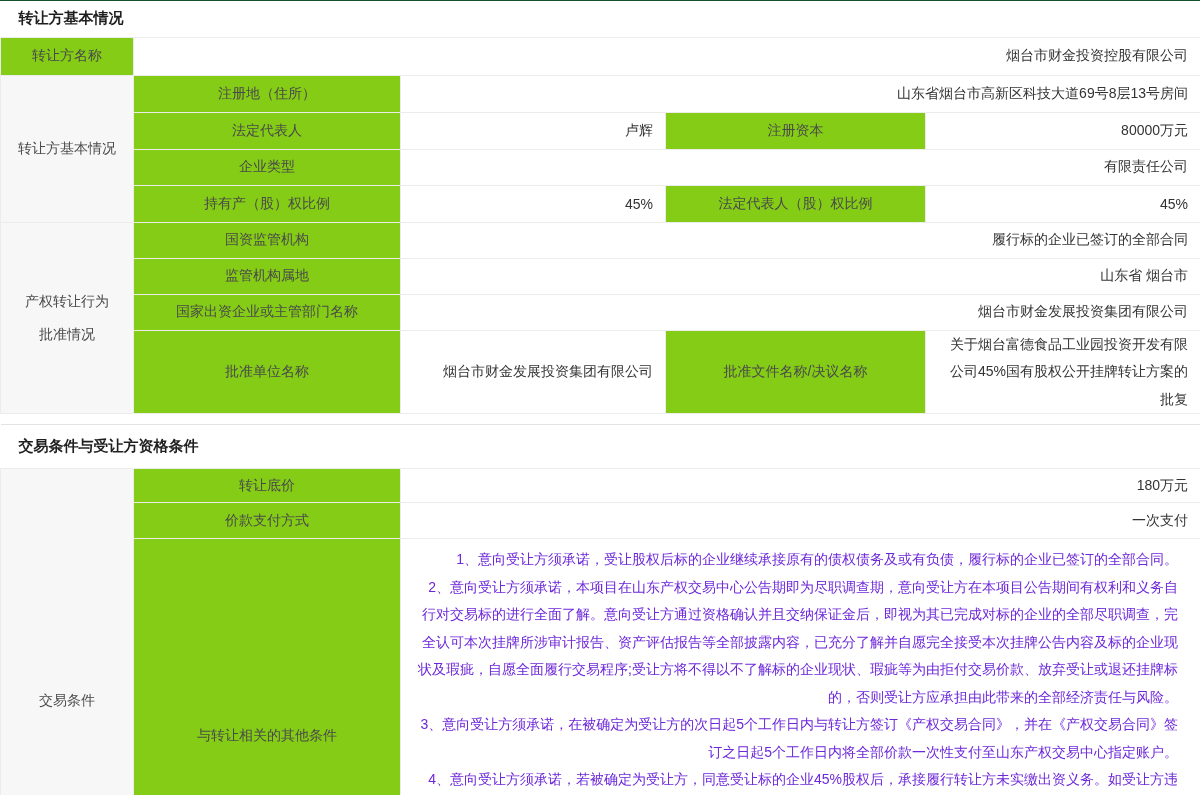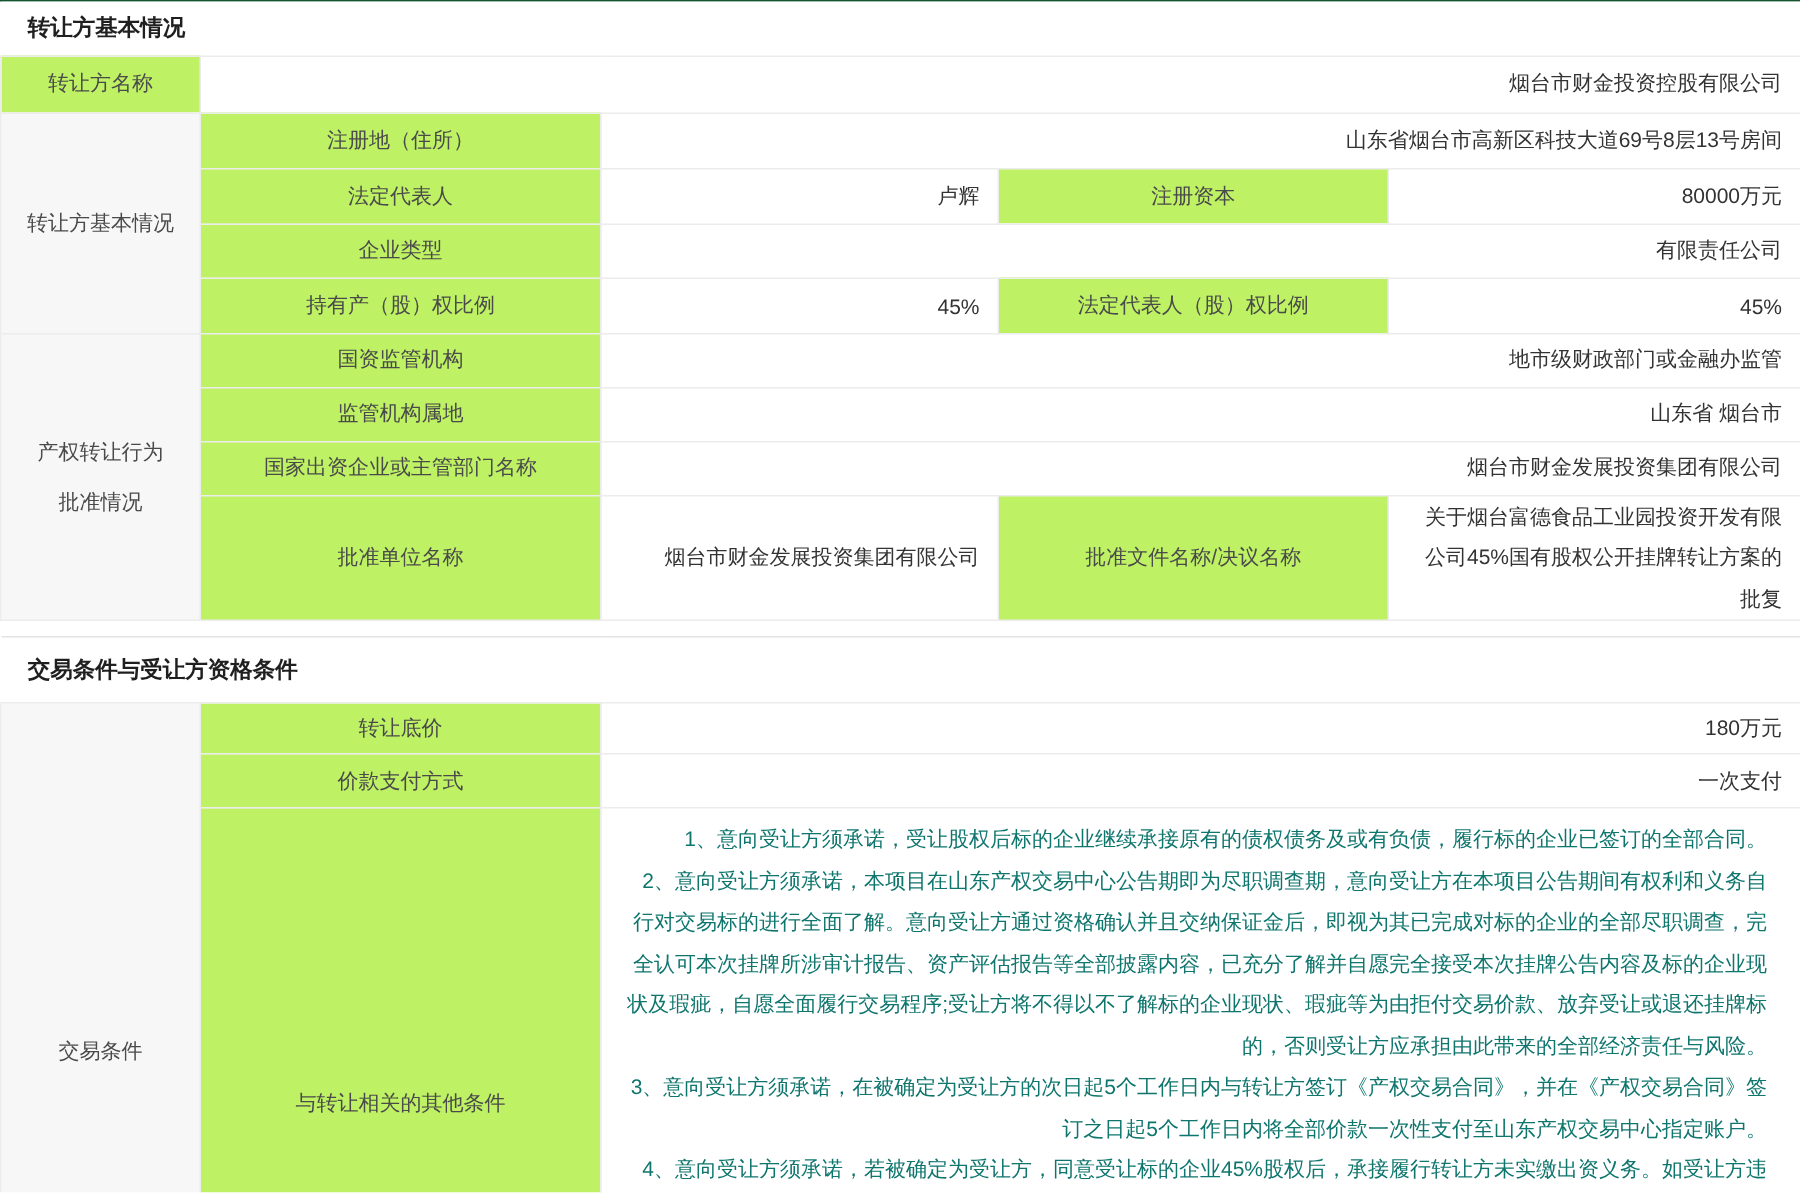--- a/index.html
+++ b/index.html
@@ -10,35 +10,35 @@
   }
   .page { width:1200px; height:795px; overflow:hidden; border-top:1px solid #14532d; box-sizing:border-box; }
   table { border-collapse:collapse; width:1200px; table-layout:fixed; font-size:14px; }
   td { vertical-align:middle; border:1px solid #ececec; box-sizing:border-box; }
   tr.sec-hd td {
     border:none; border-bottom:1px solid #ececec;
     background:#fff; font-weight:bold; font-size:15px; color:#1f1f1f;
     padding:0 0 0 18px; text-align:left;
   }
   td.lbl {
-    background:#bef264; text-align:center; color:#4a4a4a;
+    background:#84cc16; text-align:center; color:#4a4a4a;
     padding:0 6px;
   }
   td.val {
     background:#fff; text-align:right; color:#333;
     padding:0 12px;
   }
   td.grp { background:#f7f7f8; text-align:center; color:#4a4a4a; padding:0 6px; }
   .grp-line { line-height:33px; }
   .h36 { height:36px; } .h37 { height:37px; } .h38 { height:38px; }
   .h44 { height:44px; } .h83 { height:83px; }
   .ml { line-height:27.5px; padding-top:0; padding-bottom:0; }
   .gap { height:10px; background:#fff; }
   .cond { min-height:380px; padding:7px 10px 7px 2px; }
-  .cond p { margin:0; line-height:27.5px; color:#0f766e; }
+  .cond p { margin:0; line-height:27.5px; color:#6d28d9; }
   tbody tr:first-child td { border-top:none; }
 </style>
 </head>
 <body>
 
 <div class="page">
 
   <table>
     <colgroup>
       <col style="width:133px">
@@ -75,21 +75,21 @@
         <td class="val">45%</td>
         <td class="lbl">法定代表人（股）权比例</td>
         <td class="val">45%</td>
       </tr>
       <tr>
         <td class="grp" rowspan="4">
           <div class="grp-line">产权转让行为</div>
           <div class="grp-line">批准情况</div>
         </td>
         <td class="lbl h36">国资监管机构</td>
-        <td class="val" colspan="3">地市级财政部门或金融办监管</td>
+        <td class="val" colspan="3">履行标的企业已签订的全部合同</td>
       </tr>
       <tr>
         <td class="lbl h36">监管机构属地</td>
         <td class="val" colspan="3">山东省 烟台市</td>
       </tr>
       <tr>
         <td class="lbl h36">国家出资企业或主管部门名称</td>
         <td class="val" colspan="3">烟台市财金发展投资集团有限公司</td>
       </tr>
       <tr>

